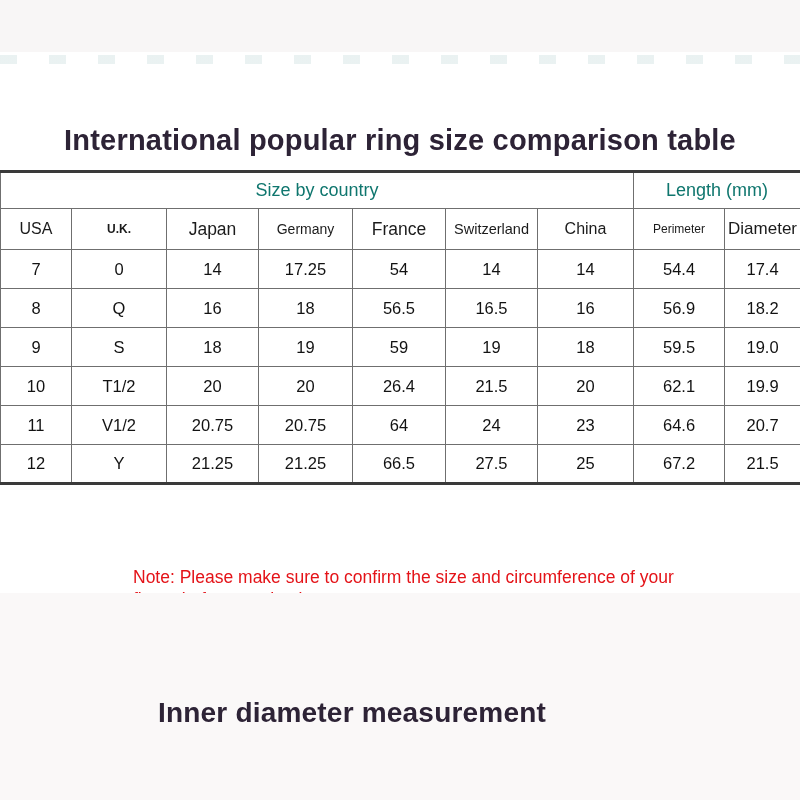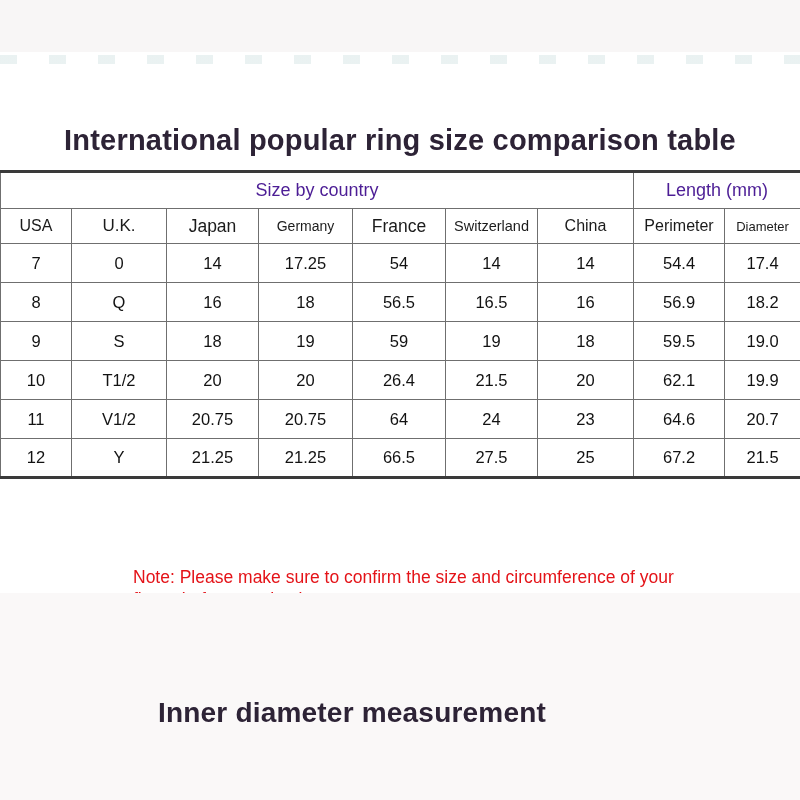--- a/index.html
+++ b/index.html
@@ -60,36 +60,36 @@
     text-align: center;
     vertical-align: middle;
     padding: 0;
     overflow: hidden;
     white-space: nowrap;
   }
   tr.group-row { height: 37px; }
   tr.group-row th {
     font-weight: normal;
     font-size: 18px;
-    color: #4c1d95;
-  }
-  tr.cols-row { height: 35px; }
+    color: #0f766e;
+  }
+  tr.cols-row { height: 41px; }
   tr.cols-row th {
     font-weight: normal;
     color: #1b1b1b;
   }
   tr.cols-row th:nth-child(1) { font-size: 16px; }
-  tr.cols-row th:nth-child(2) { font-size: 17px; }
+  tr.cols-row th:nth-child(2) { font-size: 12px; font-weight: bold; }
   tr.cols-row th:nth-child(3) { font-size: 17.5px; margin-top: 24px; }
   tr.cols-row th:nth-child(4) { font-size: 14px; }
   tr.cols-row th:nth-child(5) { font-size: 17.5px; }
   tr.cols-row th:nth-child(6) { font-size: 14.5px; }
   tr.cols-row th:nth-child(7) { font-size: 16px; }
-  tr.cols-row th:nth-child(8) { font-size: 16px; }
-  tr.cols-row th:nth-child(9) { font-size: 13px; }
+  tr.cols-row th:nth-child(8) { font-size: 12px; }
+  tr.cols-row th:nth-child(9) { font-size: 17px; }
   tr.data-row { height: 39px; }
   tr.data-row td {
     font-size: 16.5px;
     color: #121212;
   }
 
   .note-text {
     position: absolute;
     top: 548px; left: 133px;
     width: 582px;

